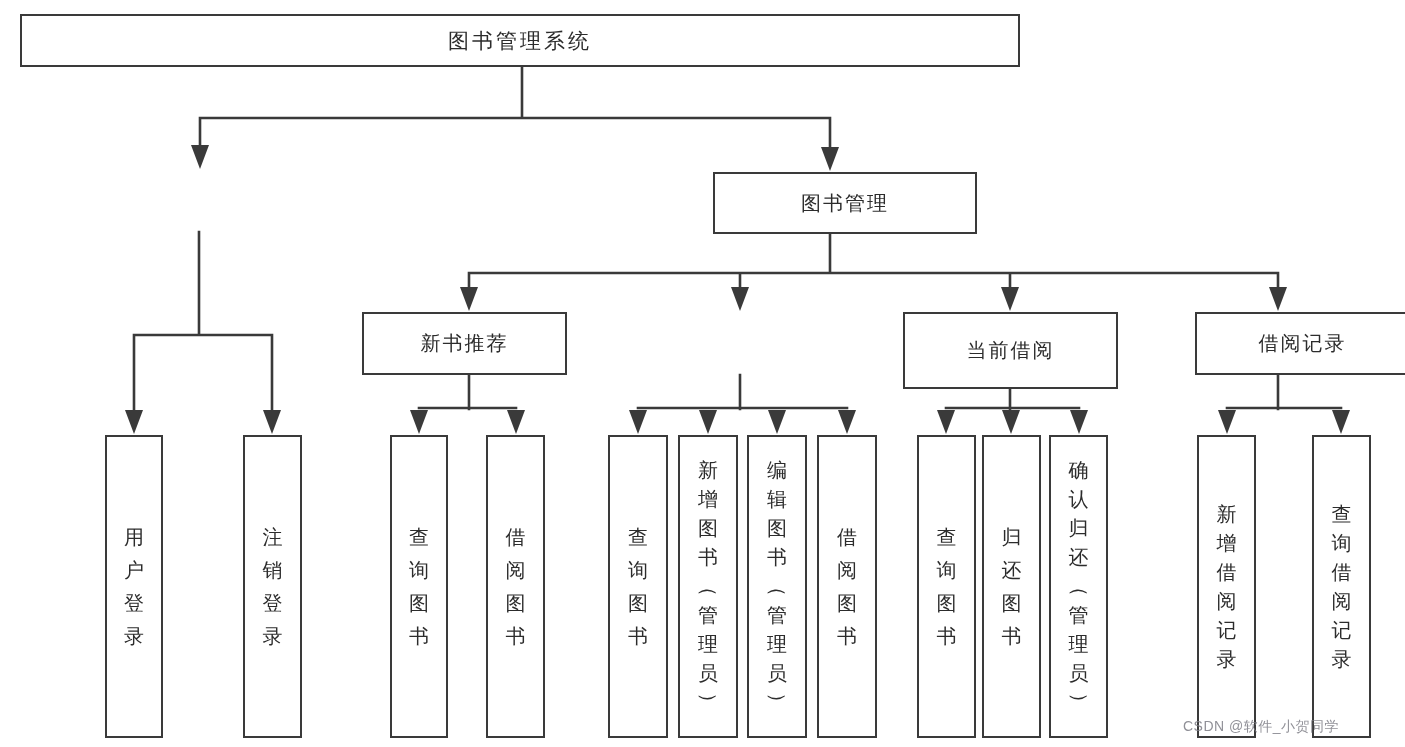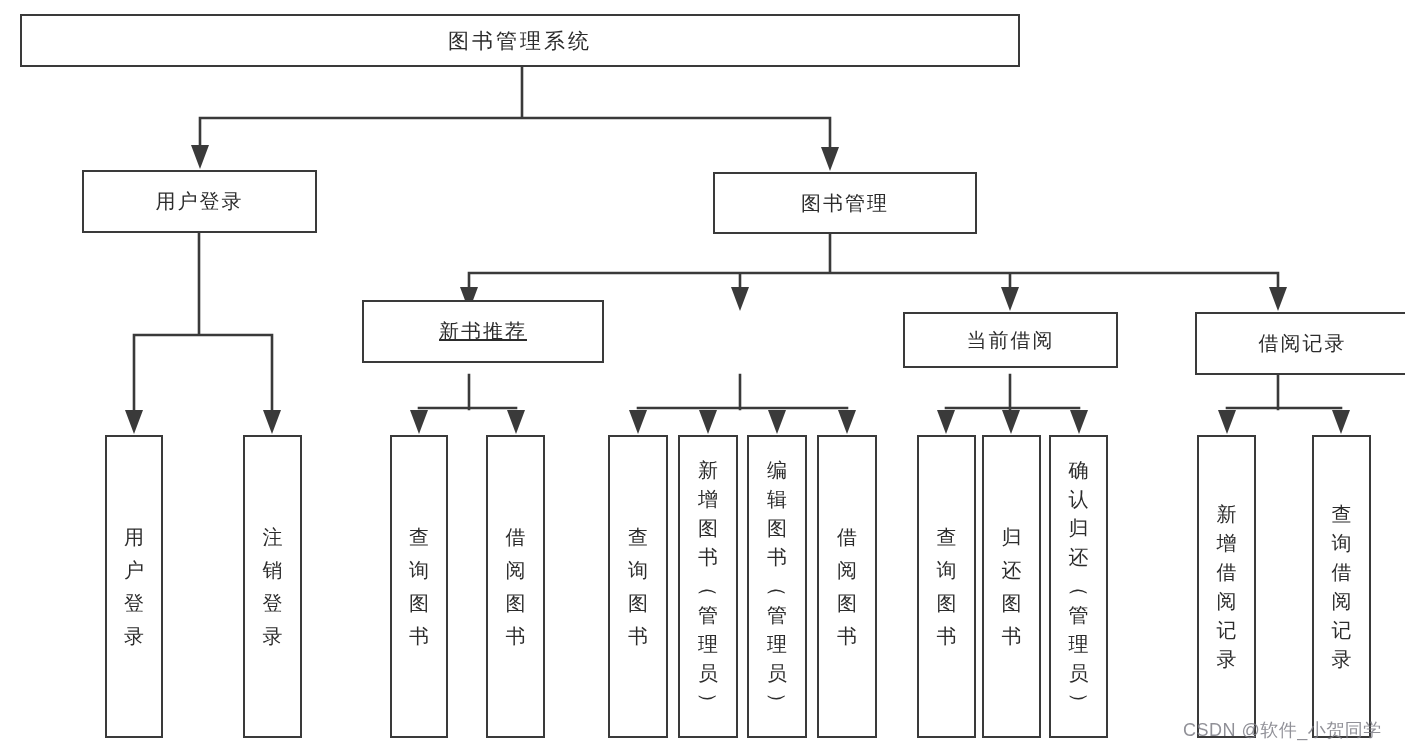--- a/index.html
+++ b/index.html
@@ -24,21 +24,21 @@
   }
   .hbox{font-size:20px;letter-spacing:2px;white-space:nowrap;}
   .root-box{font-size:21px;letter-spacing:3px;font-family:Liberation Mono, monospace;}
   .vbox{font-size:20px;}
   .vtext{display:flex;flex-direction:column;align-items:center;justify-content:center;}
   .vtext span{display:block;height:33px;line-height:33px;text-align:center;}
   .vtext.tight span{height:29px;line-height:29px;}
   .vtext span.rot{transform:rotate(90deg);}
   .watermark{
     position:absolute;left:1183px;top:718px;
-    font-size:18px;letter-spacing:0.5px;
+    font-size:14px;letter-spacing:0.5px;
     color:rgba(125,125,133,0.85);
     white-space:nowrap;z-index:3;
   }
 </style>
 </head>
 <body>
 
 <div class="canvas">
 
   <svg class="connectors" viewBox="0 0 1405 747" xmlns="http://www.w3.org/2000/svg">
@@ -66,25 +66,24 @@
     <polygon points="838,410 856,410 847,434"></polygon>
     <polygon points="937,410 955,410 946,434"></polygon>
     <polygon points="1002,410 1020,410 1011,434"></polygon>
     <polygon points="1070,410 1088,410 1079,434"></polygon>
     <polygon points="1218,410 1236,410 1227,434"></polygon>
     <polygon points="1332,410 1350,410 1341,434"></polygon>
   </svg>
 
   <div class="box hbox root-box" style="left:20px;top:14px;width:1000px;height:53px;">图书管理系统</div>
 
-  <div class="box hbox" style="left:82px;top:170px;width:235px;height:63px;">用户登录</div>
   <div class="box hbox" style="left:713px;top:172px;width:264px;height:62px;">图书管理</div>
 
-  <div class="box hbox" style="left:362px;top:300px;width:242px;height:63px;text-decoration:underline;">新书推荐</div>
-  <div class="box hbox" style="left:903px;top:312px;width:215px;height:56px;">当前借阅</div>
+  <div class="box hbox" style="left:362px;top:312px;width:205px;height:63px;">新书推荐</div>
+  <div class="box hbox" style="left:903px;top:312px;width:215px;height:77px;">当前借阅</div>
   <div class="box hbox" style="left:1171px;top:312px;width:215px;height:63px;margin-left:24px;">借阅记录</div>
 
   <div class="box vbox" style="left:105px;top:435px;width:58px;height:303px;">
     <div class="vtext">
         <span>用</span>
         <span>户</span>
         <span>登</span>
         <span>录</span>
       </div>
   </div>

